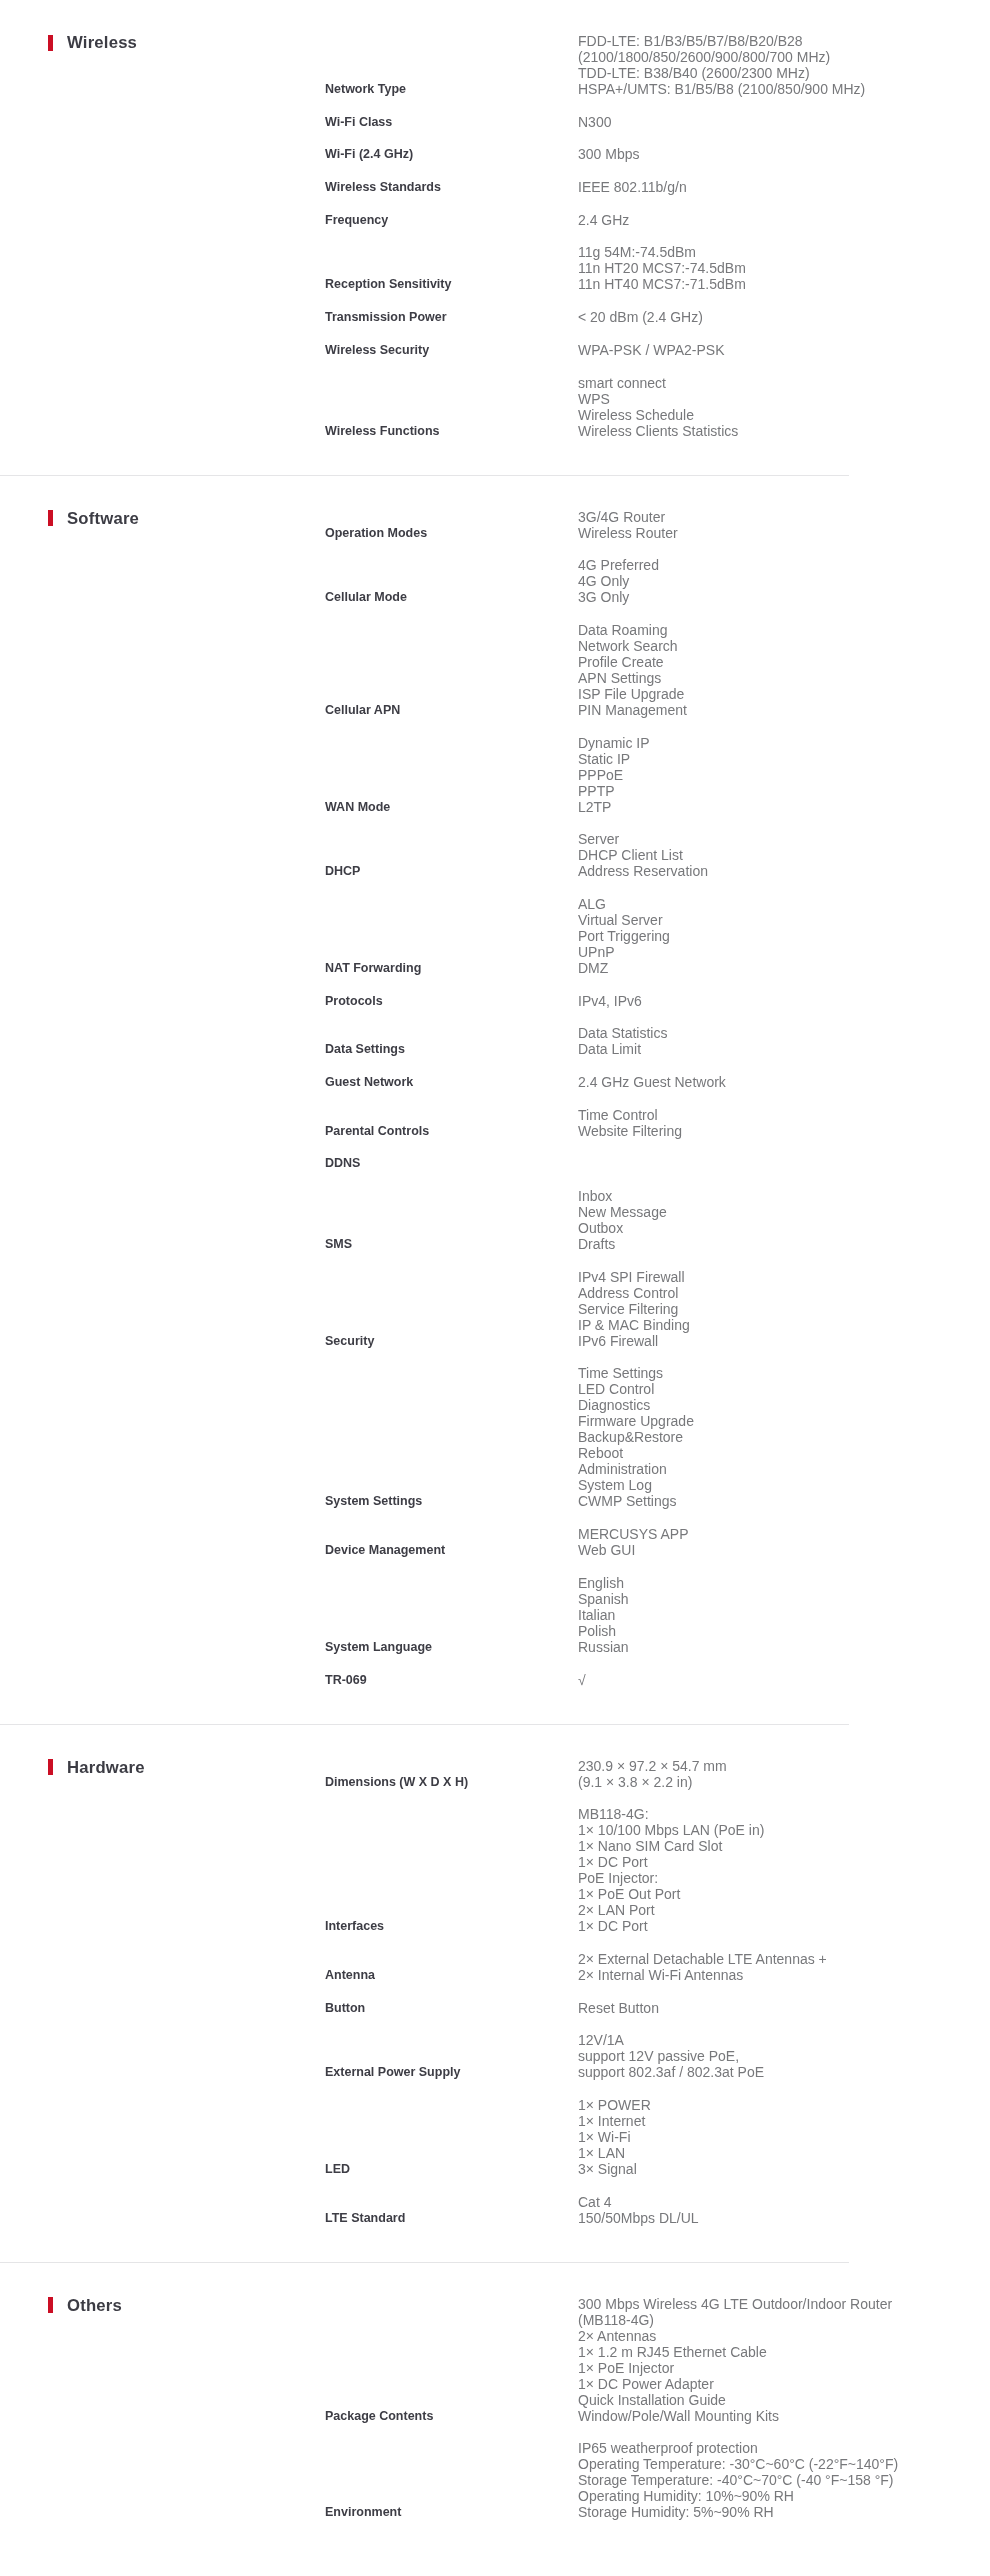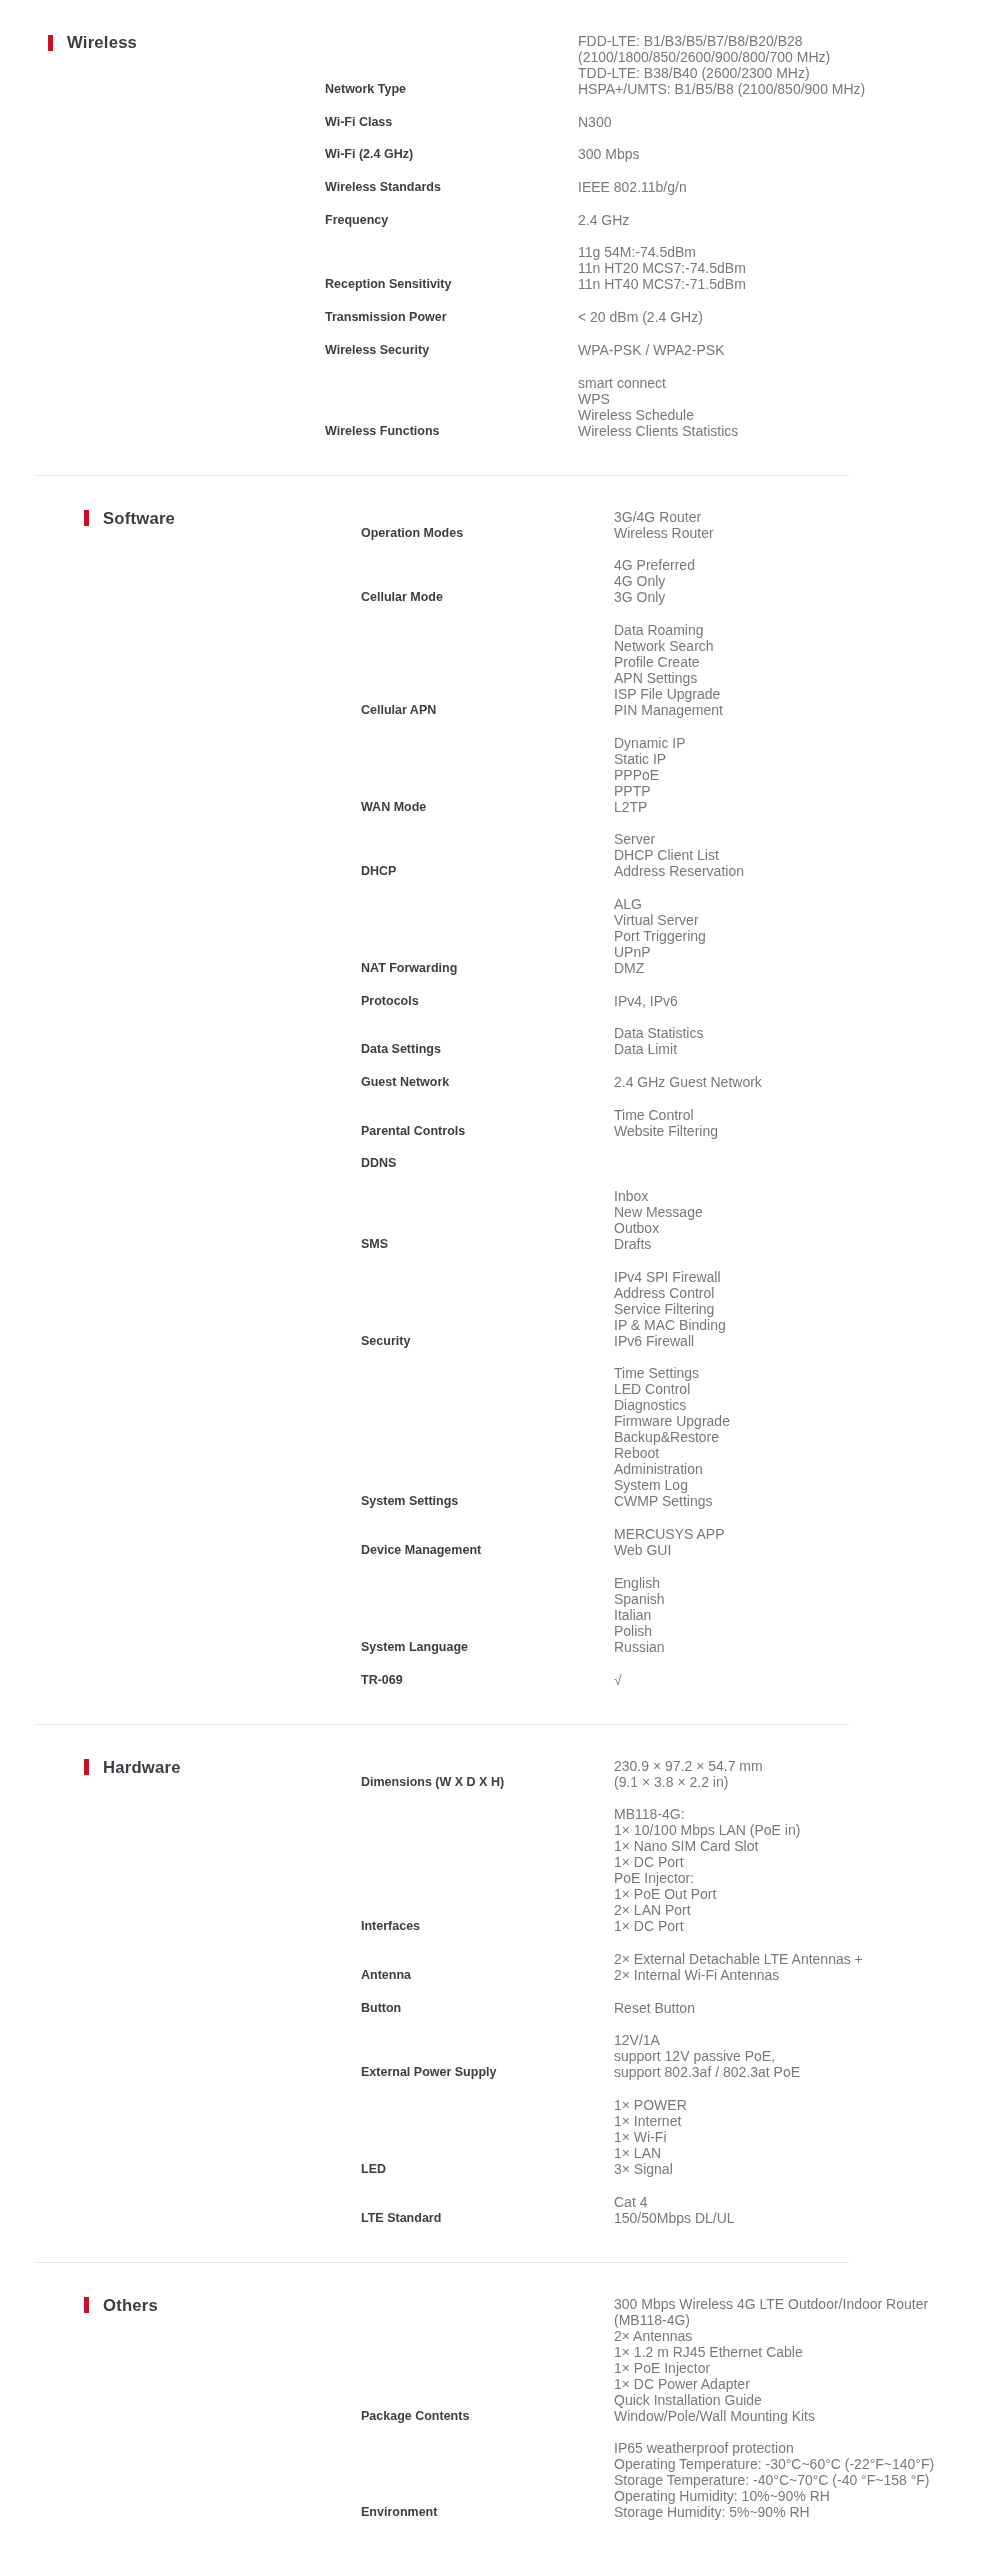--- a/index.html
+++ b/index.html
@@ -15,21 +15,20 @@
   }
   .spec-page { width: 849px; }
   .spec-section {
     display: flex;
     align-items: flex-start;
     padding: 33px 0 36px 48px;
     box-sizing: border-box;
   }
   .spec-section + .spec-section {
     border-top: 0.8px solid #e5e5e7;
-    margin-left: 36px;
   }
   .title-col {
     width: 277px;
     flex: 0 0 277px;
     display: flex;
     align-items: flex-start;
   }
   .red-bar {
     display: inline-block;
     width: 5px;

